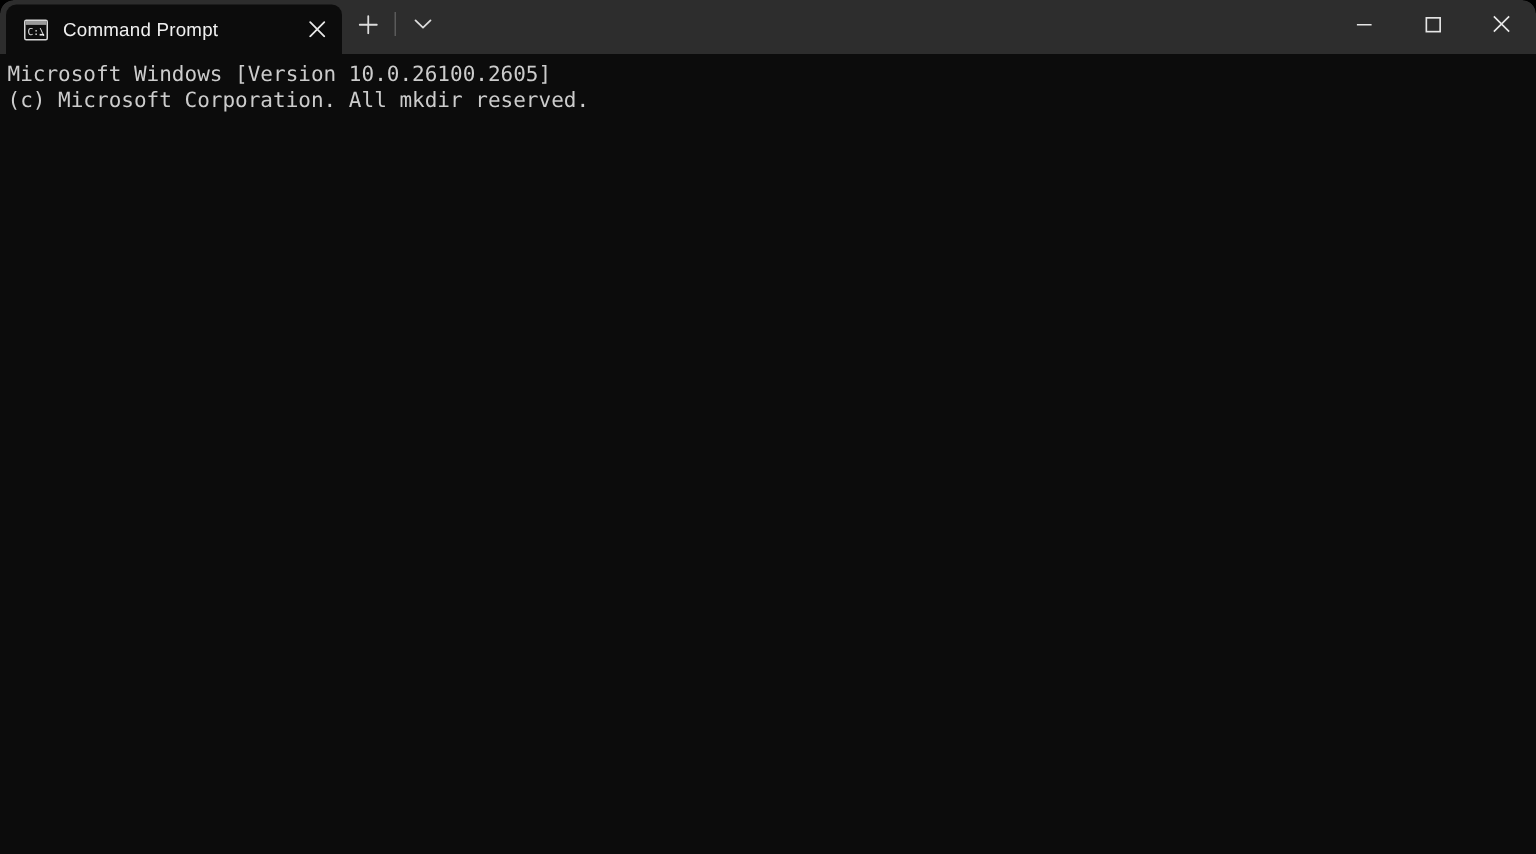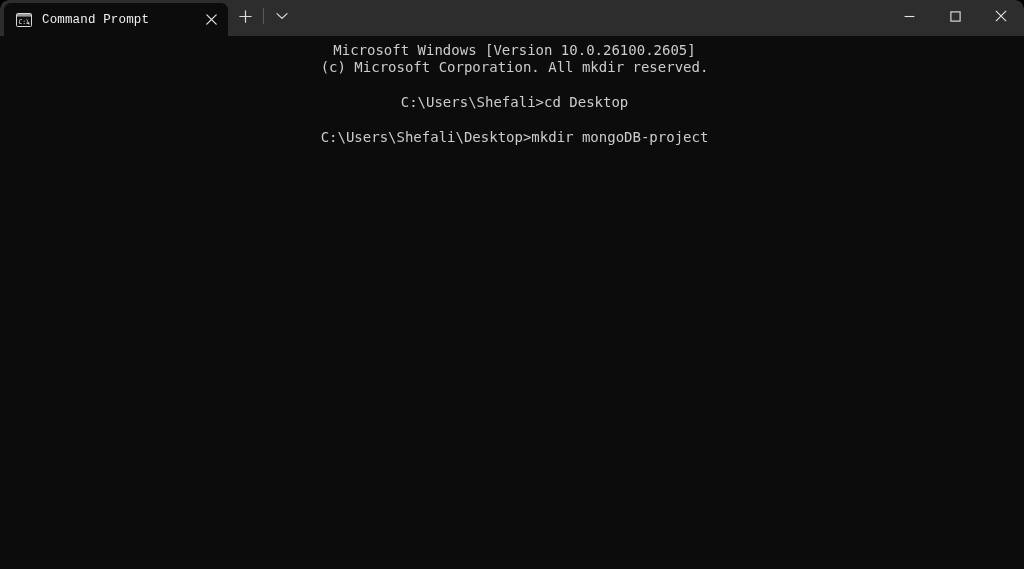--- a/index.html
+++ b/index.html
@@ -61,21 +61,21 @@
     height: 16px;
     flex: 0 0 16px;
     margin-right: 10px;
     display: block;
   }
 
   .tab-title {
     flex: 1 1 auto;
     color: #f0f0f0;
     font-size: 12.5px;
-    font-family: Liberation Mono, monospace;
+    font-family: Liberation Sans, sans-serif;
     letter-spacing: 0.15px;
     white-space: nowrap;
     overflow: hidden;
     text-overflow: ellipsis;
   }
 
   .tab-close {
     flex: 0 0 30px;
     height: 24px;
     margin-right: 2px;
@@ -149,21 +149,20 @@
   
   .terminal {
     position: absolute;
     top: 36px; left: 0;
     width: 1024px;
     height: 533px;
     background: #0c0c0c;
     padding: 6px 0 0 5px;
     box-sizing: border-box;
     overflow: hidden;
-    text-align: center;
   }
 
   .term-line {
     font-family: "DejaVu Sans Mono", "Liberation Mono", monospace;
     font-size: 14px;
     line-height: 17.4px;
     color: #cccccc;
     white-space: pre;
     letter-spacing: 0px;
     height: 17.4px;
@@ -242,20 +241,18 @@
     </div>
   </div>
 
   <div class="corner-tl"></div>
   <div class="corner-tr"></div>
 
   <div class="terminal" id="terminal">
       <div class="term-line">Microsoft Windows [Version 10.0.26100.2605]</div>
       <div class="term-line">(c) Microsoft Corporation. All mkdir reserved.</div>
       <div class="term-line blank"> </div>
-      <div class="term-line">C:\Users\Shefali&gt;cd Desktop</div>
-      <div class="term-line blank"> </div>
-      <div class="term-line">C:\Users\Shefali\Desktop&gt;mkdir mongoDB-project</div>
+      <div class="term-line blank"> </div>
       <div class="term-line blank"> </div>
       <div class="term-line blank"> </div>
     </div>
 
 </div>
 
 </body></html>

